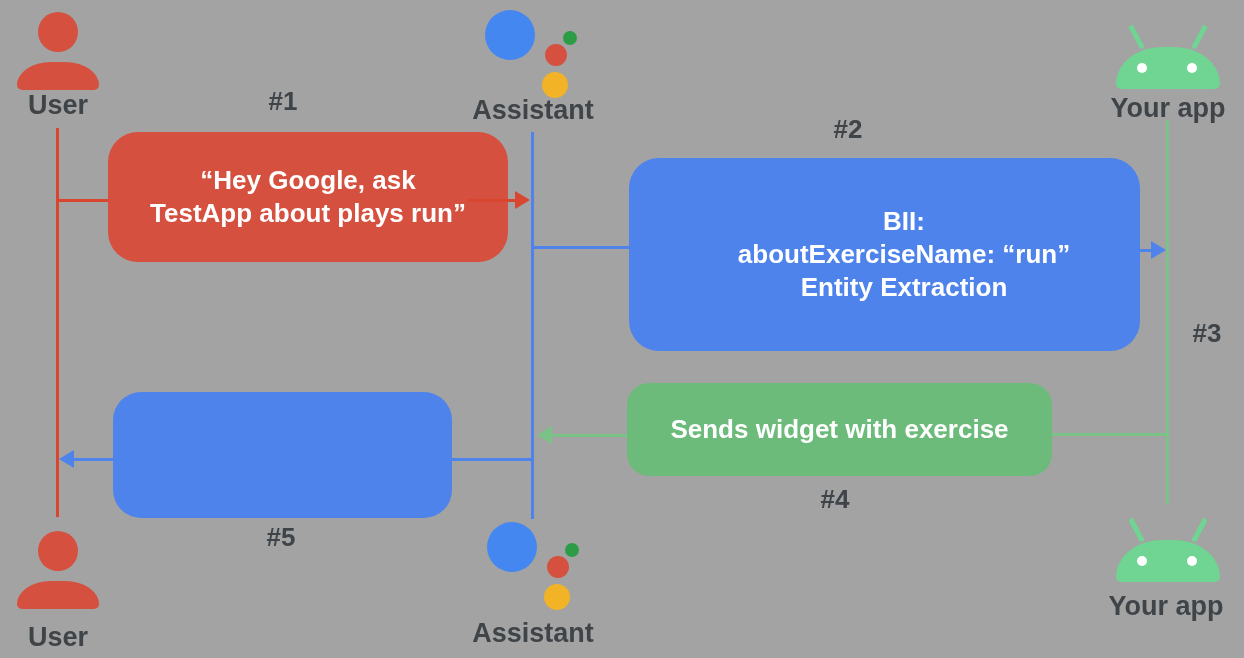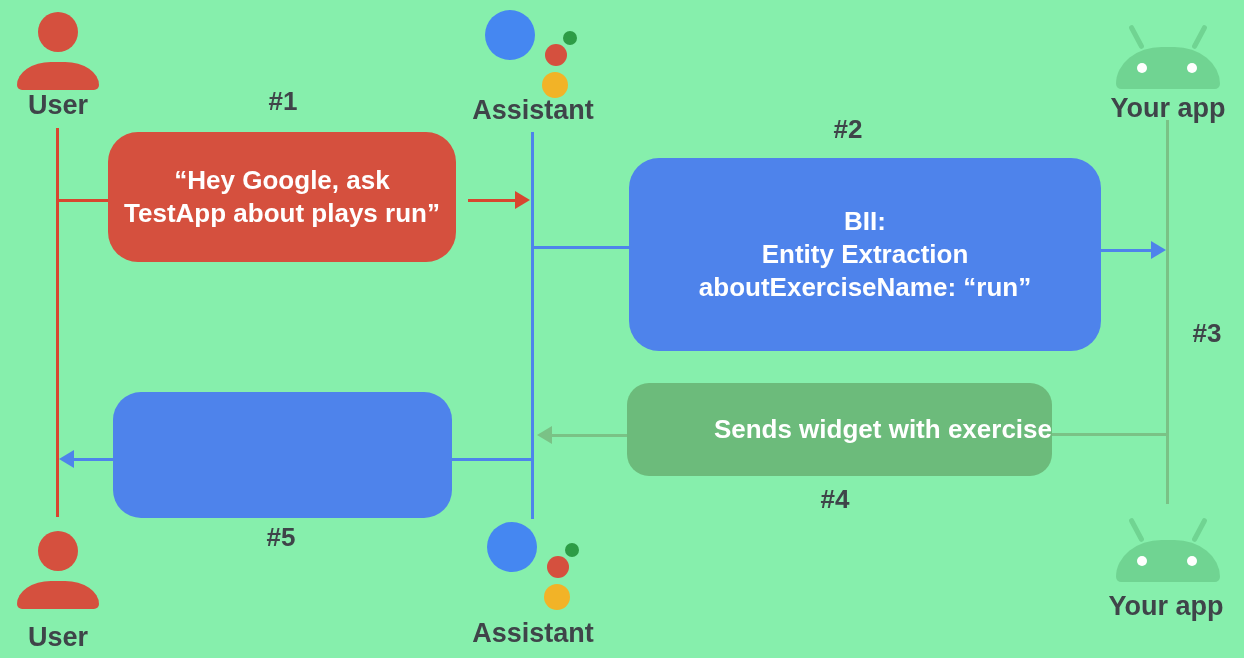--- a/index.html
+++ b/index.html
@@ -1,39 +1,39 @@
 <!DOCTYPE html>
 <html style="--red: #D5503E; --red-line: #D8462F; --blue: #4E83EB; --assistant-blue: #4587F1; --green-box: #6CBB7B; --green-line: #7AC286; --android-green: #70D492; --dot-green: #2D9C46; --yellow: #F2B327; --label-gray: #3F4449;"><head>
 <meta charset="utf-8">
 <style>
   html,body{margin:0;padding:0;background:#fff;}
   .canvas{
-    position:relative;width:1244px;height:658px;background:#86efac;overflow:hidden;
+    position:relative;width:1244px;height:658px;background:#a3a3a3;overflow:hidden;
     font-family:"Liberation Sans", sans-serif;font-weight:bold;
   }
   
   .vline{position:absolute;width:3px;}
   .hline{position:absolute;height:3px;}
   .vline.red,.hline.red{background:var(--red-line);}
   .vline.blue,.hline.blue{background:var(--blue);}
   .vline.green,.hline.green{background:var(--green-line);}
   .arrow{position:absolute;width:0;height:0;border-top:9px solid transparent;border-bottom:9px solid transparent;}
   .arrow.right.red{border-left:15px solid var(--red-line);}
   .arrow.right.blue{border-left:15px solid var(--blue);}
   .arrow.left.blue{border-right:15px solid var(--blue);}
   .arrow.left.green{border-right:15px solid var(--green-line);}
   
   .msgbox{
     position:absolute;display:flex;flex-direction:column;justify-content:center;align-items:center;
     color:#fff;text-align:center;
   }
   .msgbox .ln{white-space:nowrap;line-height:33px;}
-  .box-s1{left:108px;top:132px;width:348px;height:130px;border-radius:30px;background:var(--red);font-size:26px;}
-  .box-s2{left:629px;top:158px;width:472px;height:193px;border-radius:30px;background:var(--blue);font-size:26px;}
-  .box-s4{left:627px;top:383px;width:425px;height:93px;border-radius:22px;background:var(--green-box);font-size:26px;align-items:flex-end;}
+  .box-s1{left:108px;top:132px;width:400px;height:130px;border-radius:30px;background:var(--red);font-size:26px;}
+  .box-s2{left:629px;top:158px;width:472px;height:193px;border-radius:30px;background:var(--blue);font-size:26px;padding-left:39px;}
+  .box-s4{left:627px;top:383px;width:425px;height:93px;border-radius:22px;background:var(--green-box);font-size:26px;}
   .box-s5{left:113px;top:392px;width:339px;height:126px;border-radius:28px;background:var(--blue);font-size:26px;}
   
   .step-label{
     position:absolute;transform:translateX(-50%);font-size:26px;color:var(--label-gray);white-space:nowrap;
   }
   
   .actor-label{
     position:absolute;transform:translateX(-50%);font-size:27px;color:var(--label-gray);white-space:nowrap;
   }
   
@@ -95,22 +95,22 @@
     <div class="ln">“Hey Google, ask</div>
     <div class="ln">TestApp about plays run”</div>
   </div>
   <div class="hline red" style="left:468px;top:199px;width:48px;"></div>
   <div class="arrow right red" style="left:515px;top:191px;"></div>
 
   <div class="step-label" style="left:848px;top:114px;">#2</div>
   <div class="hline blue" style="left:533px;top:246px;width:96px;"></div>
   <div class="msgbox box-s2">
     <div class="ln">BII:</div>
+    <div class="ln">aboutExerciseName: “run”</div>
     <div class="ln">Entity Extraction</div>
-    <div class="ln">aboutExerciseName: “run”</div>
   </div>
   <div class="hline blue" style="left:1101px;top:249px;width:51px;"></div>
   <div class="arrow right blue" style="left:1151px;top:241px;"></div>
 
   <div class="step-label" style="left:1207px;top:318px;">#3</div>
 
   <div class="hline green" style="left:1052px;top:433px;width:114px;"></div>
   <div class="msgbox box-s4">
     <div class="ln">Sends widget with exercise</div>
   </div>

